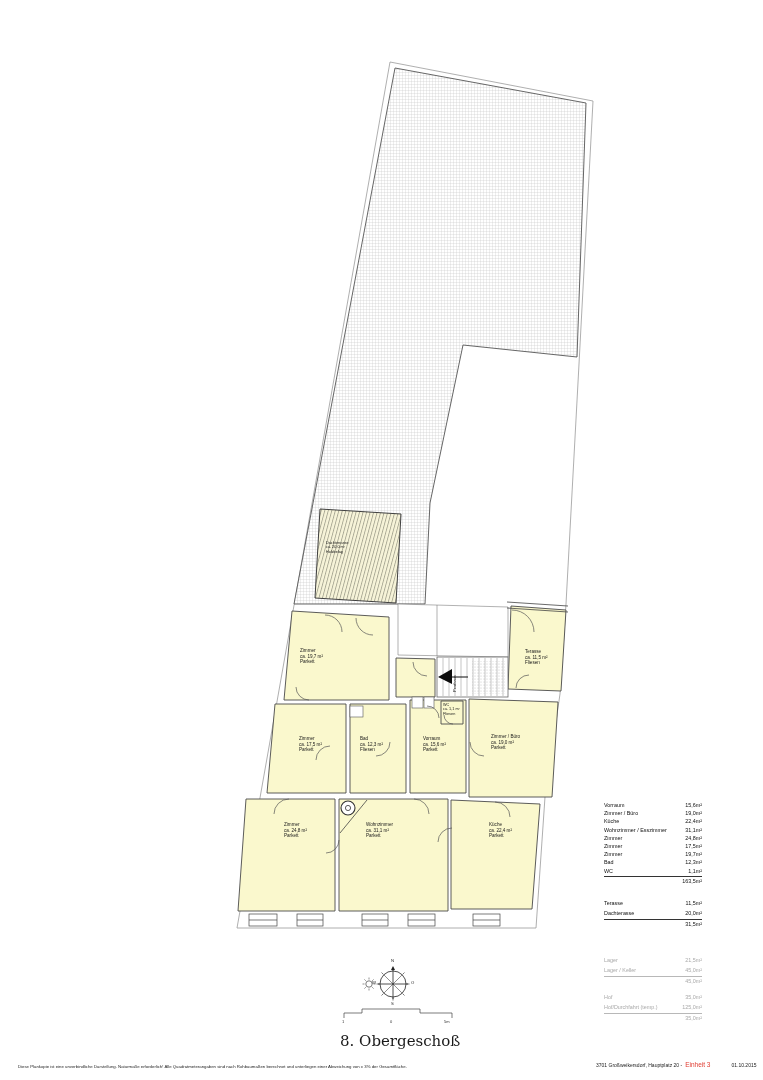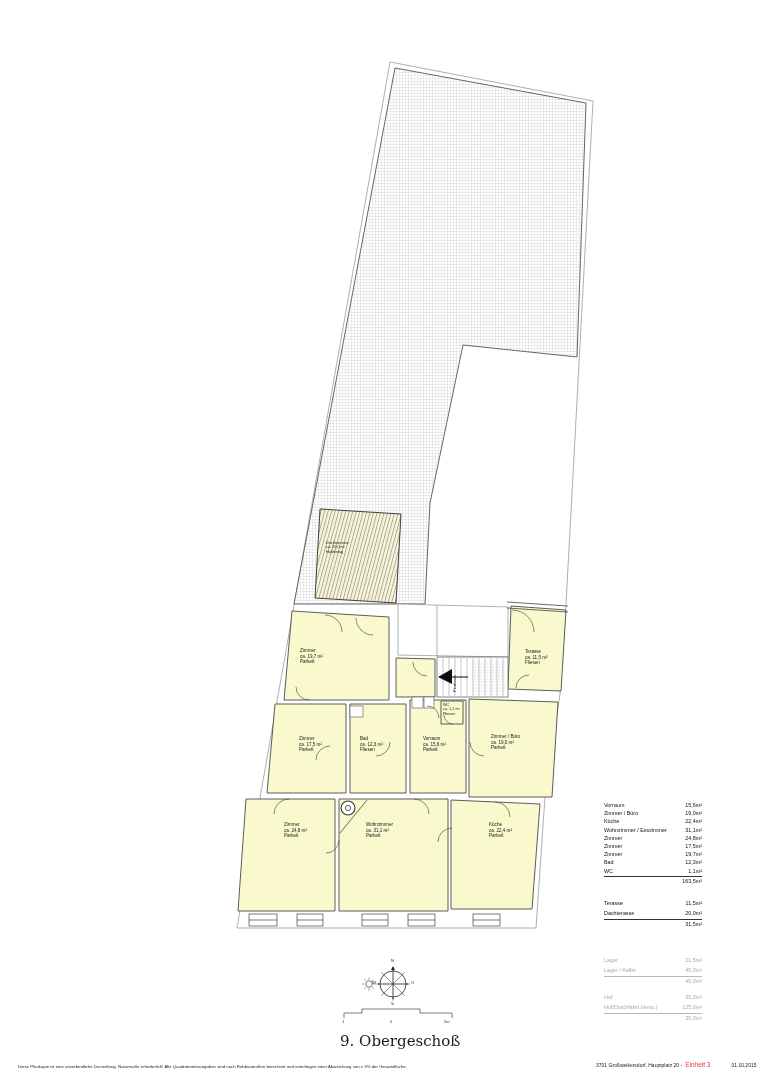--- a/index.html
+++ b/index.html
@@ -292,21 +292,21 @@
       </div>
     <div class="trow">
         <span class="tl">Hof/Durchfahrt (temp.)</span>
         <span class="tv">125,0m²</span>
       </div>
     <div class="trow total">
         <span class="tv">35,0m²</span>
       </div>
   </div>
 
-  <div class="title">9. Obergeschoß</div>
+  <div class="title">8. Obergeschoß</div>
 
   <div class="disclaimer">Diese Plankopie ist eine unverbindliche Darstellung. Naturmaße erforderlich! Alle Quadratmeterangaben sind nach Rohbaumaßen berechnet und unterliegen einer Abweichung von ± 3% der Gesamtfläche.</div>
 
   <div class="addressline">
     <span>3701 Großweikersdorf, Hauptplatz 20 -</span>
     <span class="unit-red">Einheit 3</span>
     <span class="datetxt">01.10.2015</span>
   </div>
 
 </div>

